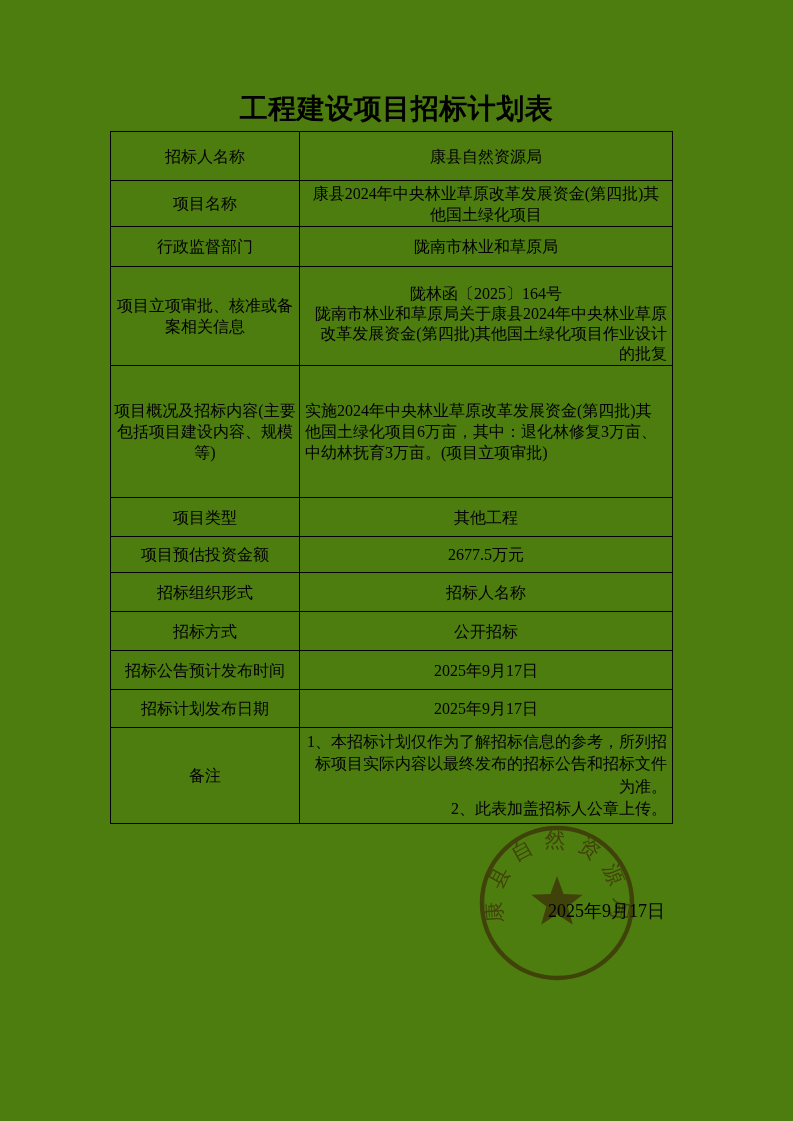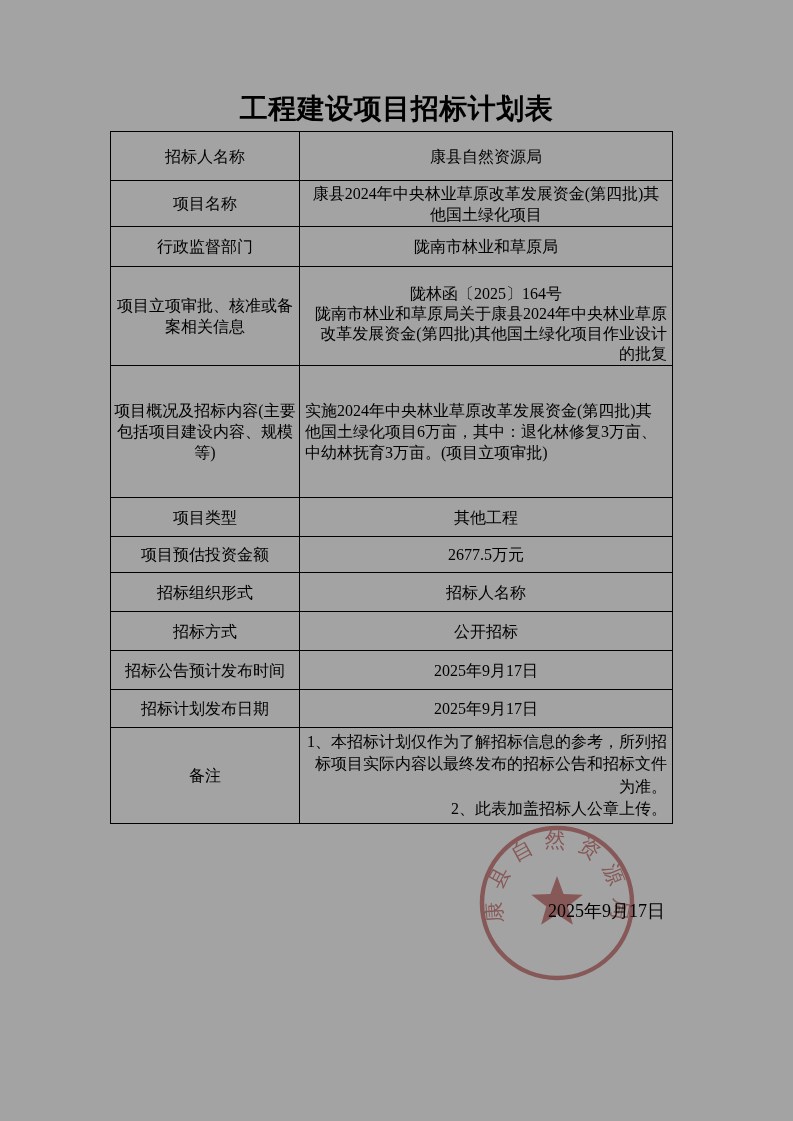--- a/index.html
+++ b/index.html
@@ -1,17 +1,17 @@
 <!DOCTYPE html>
 <html><head>
 <meta charset="utf-8">
 <style>
   html,body { margin:0; padding:0; background:#ffffff; }
   .page {
-    position:relative; width:793px; height:1121px; background:#a3a3a3;
+    position:relative; width:793px; height:1121px; background:#4d7c0f;
     font-family:"Liberation Serif", serif; color:#000; overflow:hidden;
   }
   .doc-title {
     position:absolute; top:90px; left:0; width:793px;
     text-align:center; font-family:"Liberation Sans", sans-serif;
     font-size:28px; font-weight:bold; letter-spacing:0.5px;
   }
   table.plan-table {
     position:absolute; left:110px; top:131px; width:562px;
     border-collapse:collapse; table-layout:fixed;

